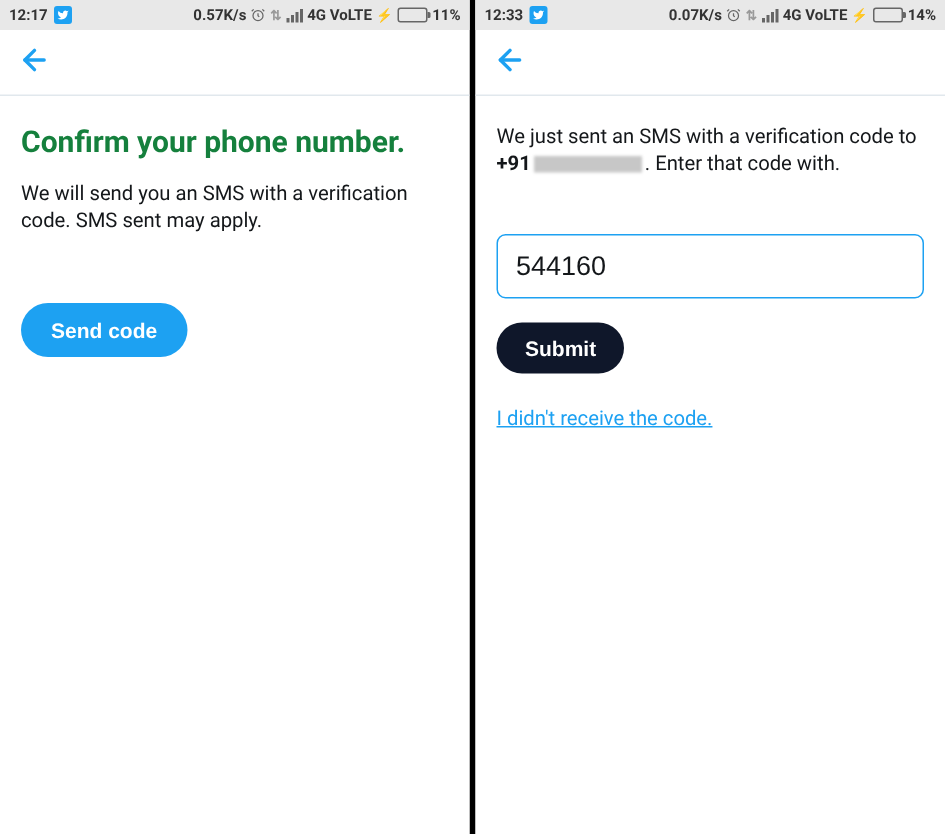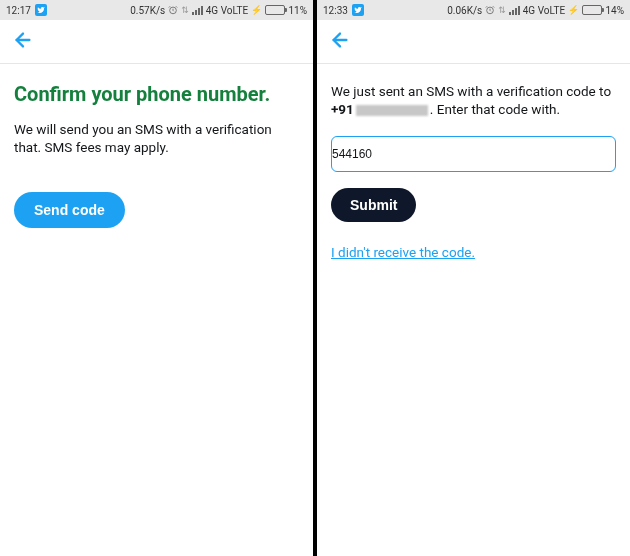--- a/index.html
+++ b/index.html
@@ -25,20 +25,21 @@
     }
     .status-bar {
       height: 20px;
       background: #e8e8e8;
       display: flex;
       align-items: center;
       justify-content: space-between;
       padding: 0 6px;
       font-size: 10px;
       color: #333;
+      font-weight: bold;
     }
     .status-left {
       display: flex;
       align-items: center;
       gap: 4px;
     }
     .status-right {
       display: flex;
       align-items: center;
       gap: 3px;
@@ -136,42 +137,42 @@
     }
     .pill-button {
       background: #1da1f2;
       color: #fff;
       border: none;
       border-radius: 999px;
       padding: 10px 20px;
       font-size: 14px;
       font-weight: 700;
       cursor: pointer;
-      margin-top: 22px;
+      margin-top: 32px;
     }
     .pill-button-sm {
       background: #0f172a;
       color: #fff;
       border: none;
       border-radius: 999px;
       padding: 9px 19px;
       font-size: 14px;
       font-weight: 700;
       cursor: pointer;
       margin-top: 16px;
     }
     .code-input {
       width: 100%;
       border: 1px solid #1da1f2;
       border-radius: 6px;
-      padding: 10px 0;
-      font-size: 12px;
+      padding: 10px 12px;
+      font-size: 18px;
       color: #14171a;
       outline: none;
-      margin-top: 4px;
+      margin-top: 24px;
     }
     .link-text {
       color: #1da1f2;
       font-size: 13.5px;
       margin-top: 22px;
       cursor: pointer;
       text-decoration: underline;
     }
     .alarm-icon {
       width: 10px;
@@ -215,39 +216,39 @@
     <span class="back-arrow">
       <svg width="22" height="22" viewBox="0 0 24 24" fill="none" stroke="#1da1f2" stroke-width="2.5" stroke-linecap="round" stroke-linejoin="round">
           <line x1="19" y1="12" x2="5" y2="12"></line>
           <polyline points="12 19 5 12 12 5"></polyline>
         </svg>
     </span>
   </div>
 
   <div class="content">
     <h1 class="heading">Confirm your phone number.</h1>
-    <p class="body-text">We will send you an SMS with a verification that. SMS fees may apply.</p>
+    <p class="body-text">We will send you an SMS with a verification code. SMS sent may apply.</p>
     <button class="pill-button">Send code</button>
   </div>
 </div>
 
 <div class="divider"></div>
 
 <div class="screen">
   <div class="status-bar">
     <div class="status-left">
       <span>12:33</span>
       <span class="twitter-mini">
         <svg viewBox="0 0 24 24" fill="#fff">
             <path d="M23 3a10.9 10.9 0 01-3.14 1.53 4.48 4.48 0 00-7.86 3v1A10.66 10.66 0 013 4s-4 9 5 13a11.64 11.64 0 01-7 2c9 5 20 0 20-11.5a4.5 4.5 0 00-.08-.83A7.72 7.72 0 0023 3z"></path>
           </svg>
       </span>
     </div>
     <div class="status-right">
-      <span>0.06K/s</span>
+      <span>0.07K/s</span>
       <svg class="alarm-icon" viewBox="0 0 24 24" fill="none" stroke="#666" stroke-width="2">
           <circle cx="12" cy="13" r="8"></circle>
           <path d="M12 9v4l2 2M5 3L2 6M22 6l-3-3"></path>
         </svg>
       <span style="color:#999;font-size:9px;">⇅</span>
       <span class="signal-icon">
           <span></span>
           <span></span>
           <span></span>
           <span></span>

